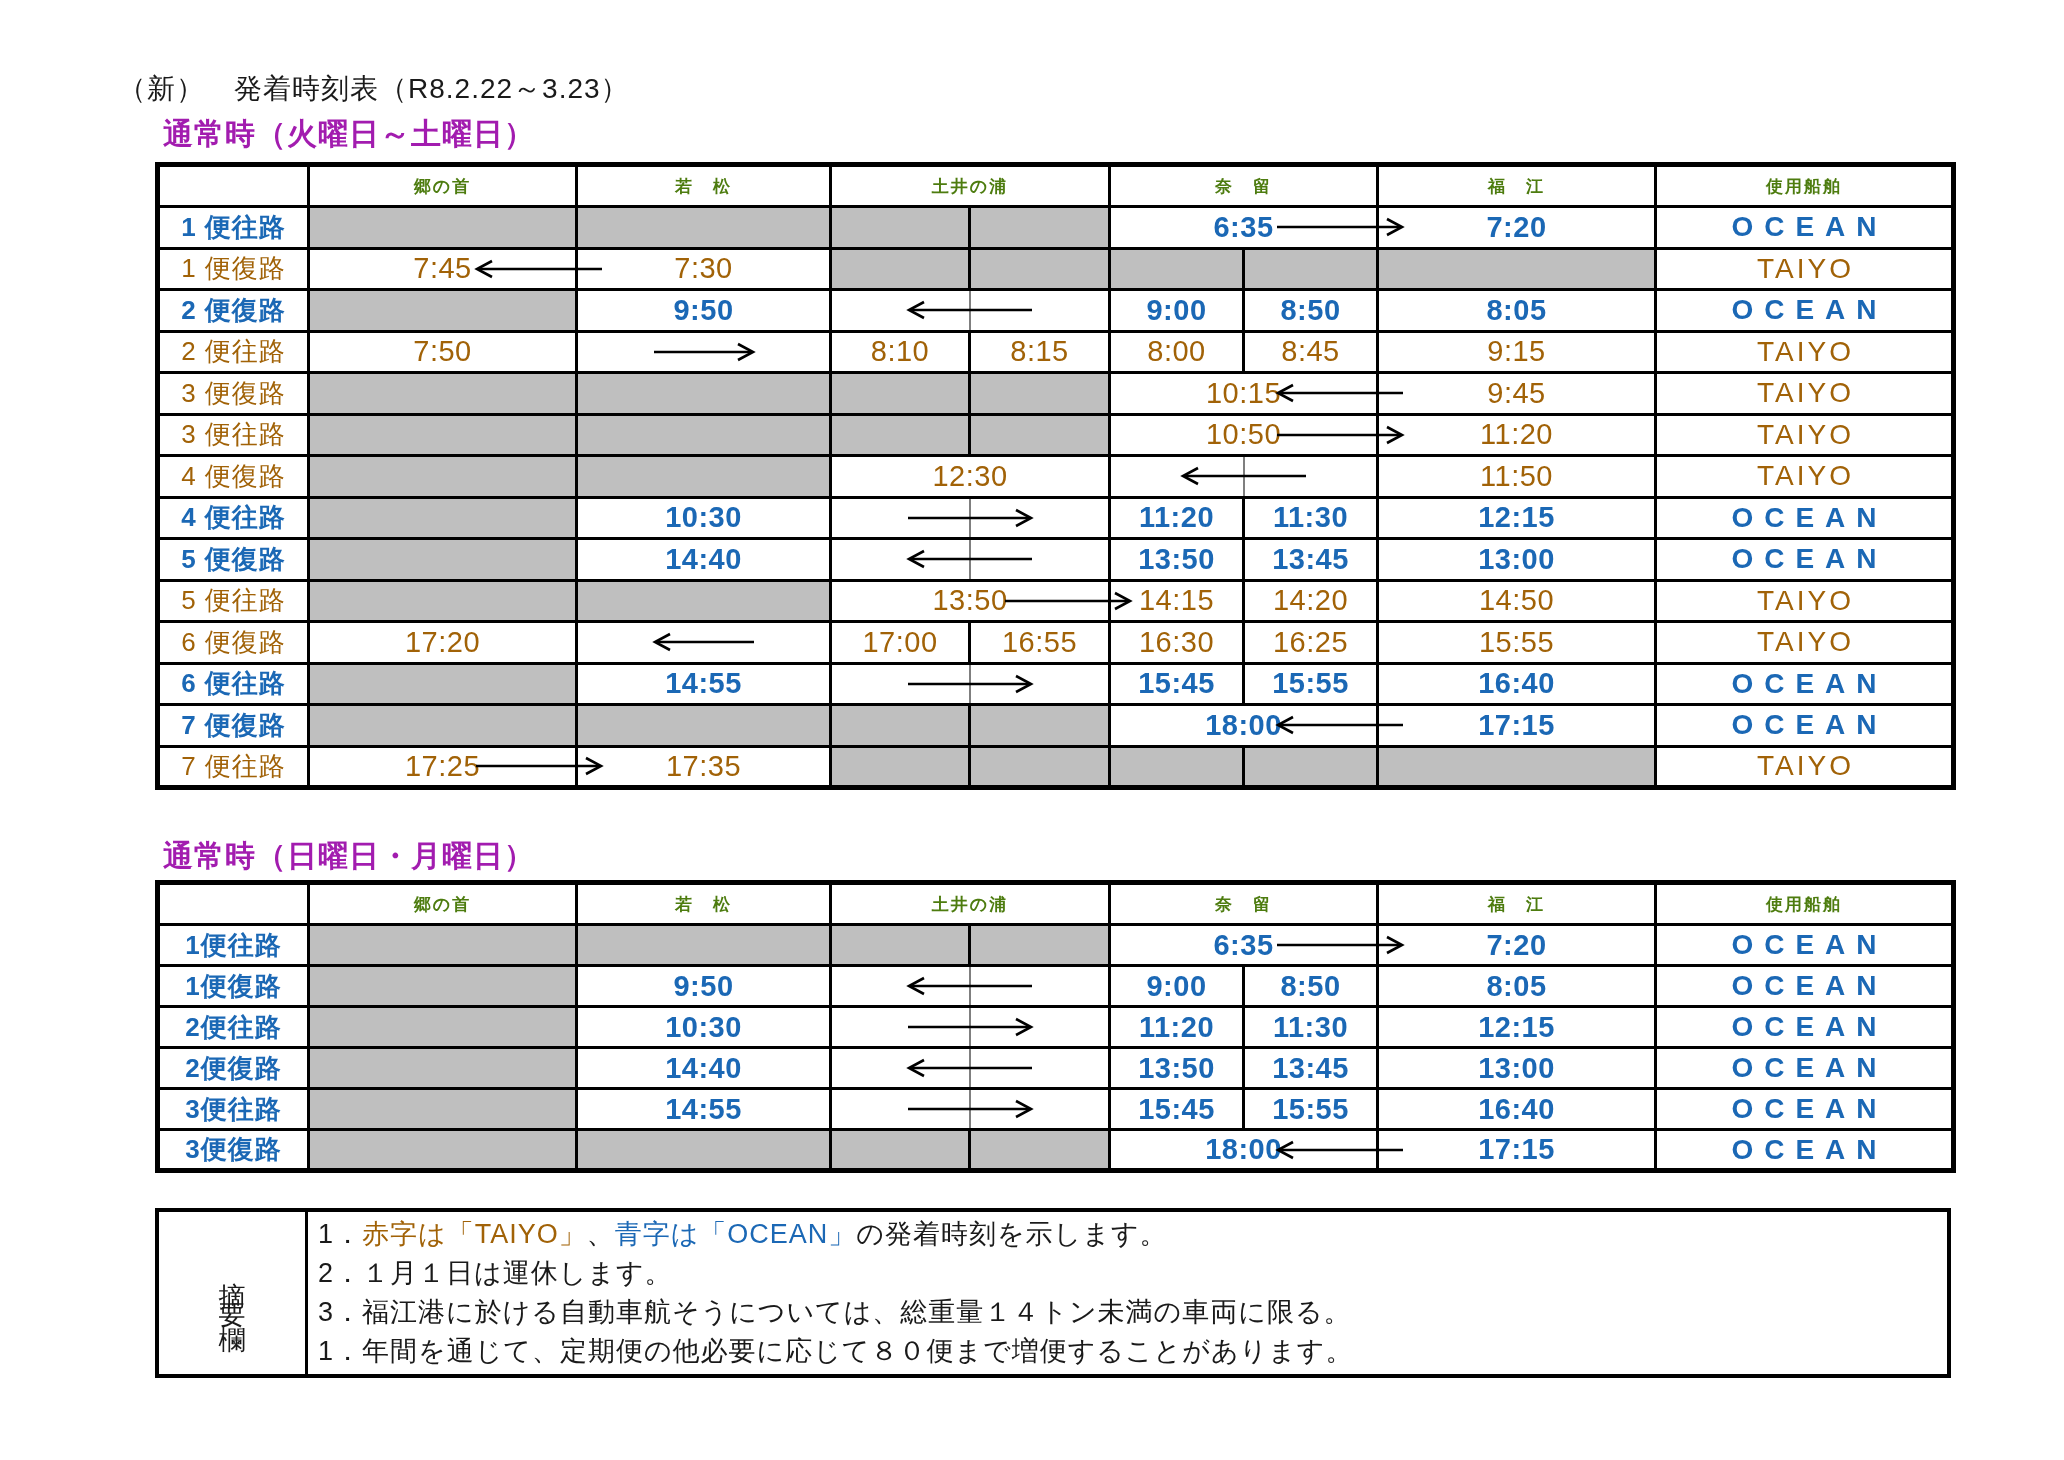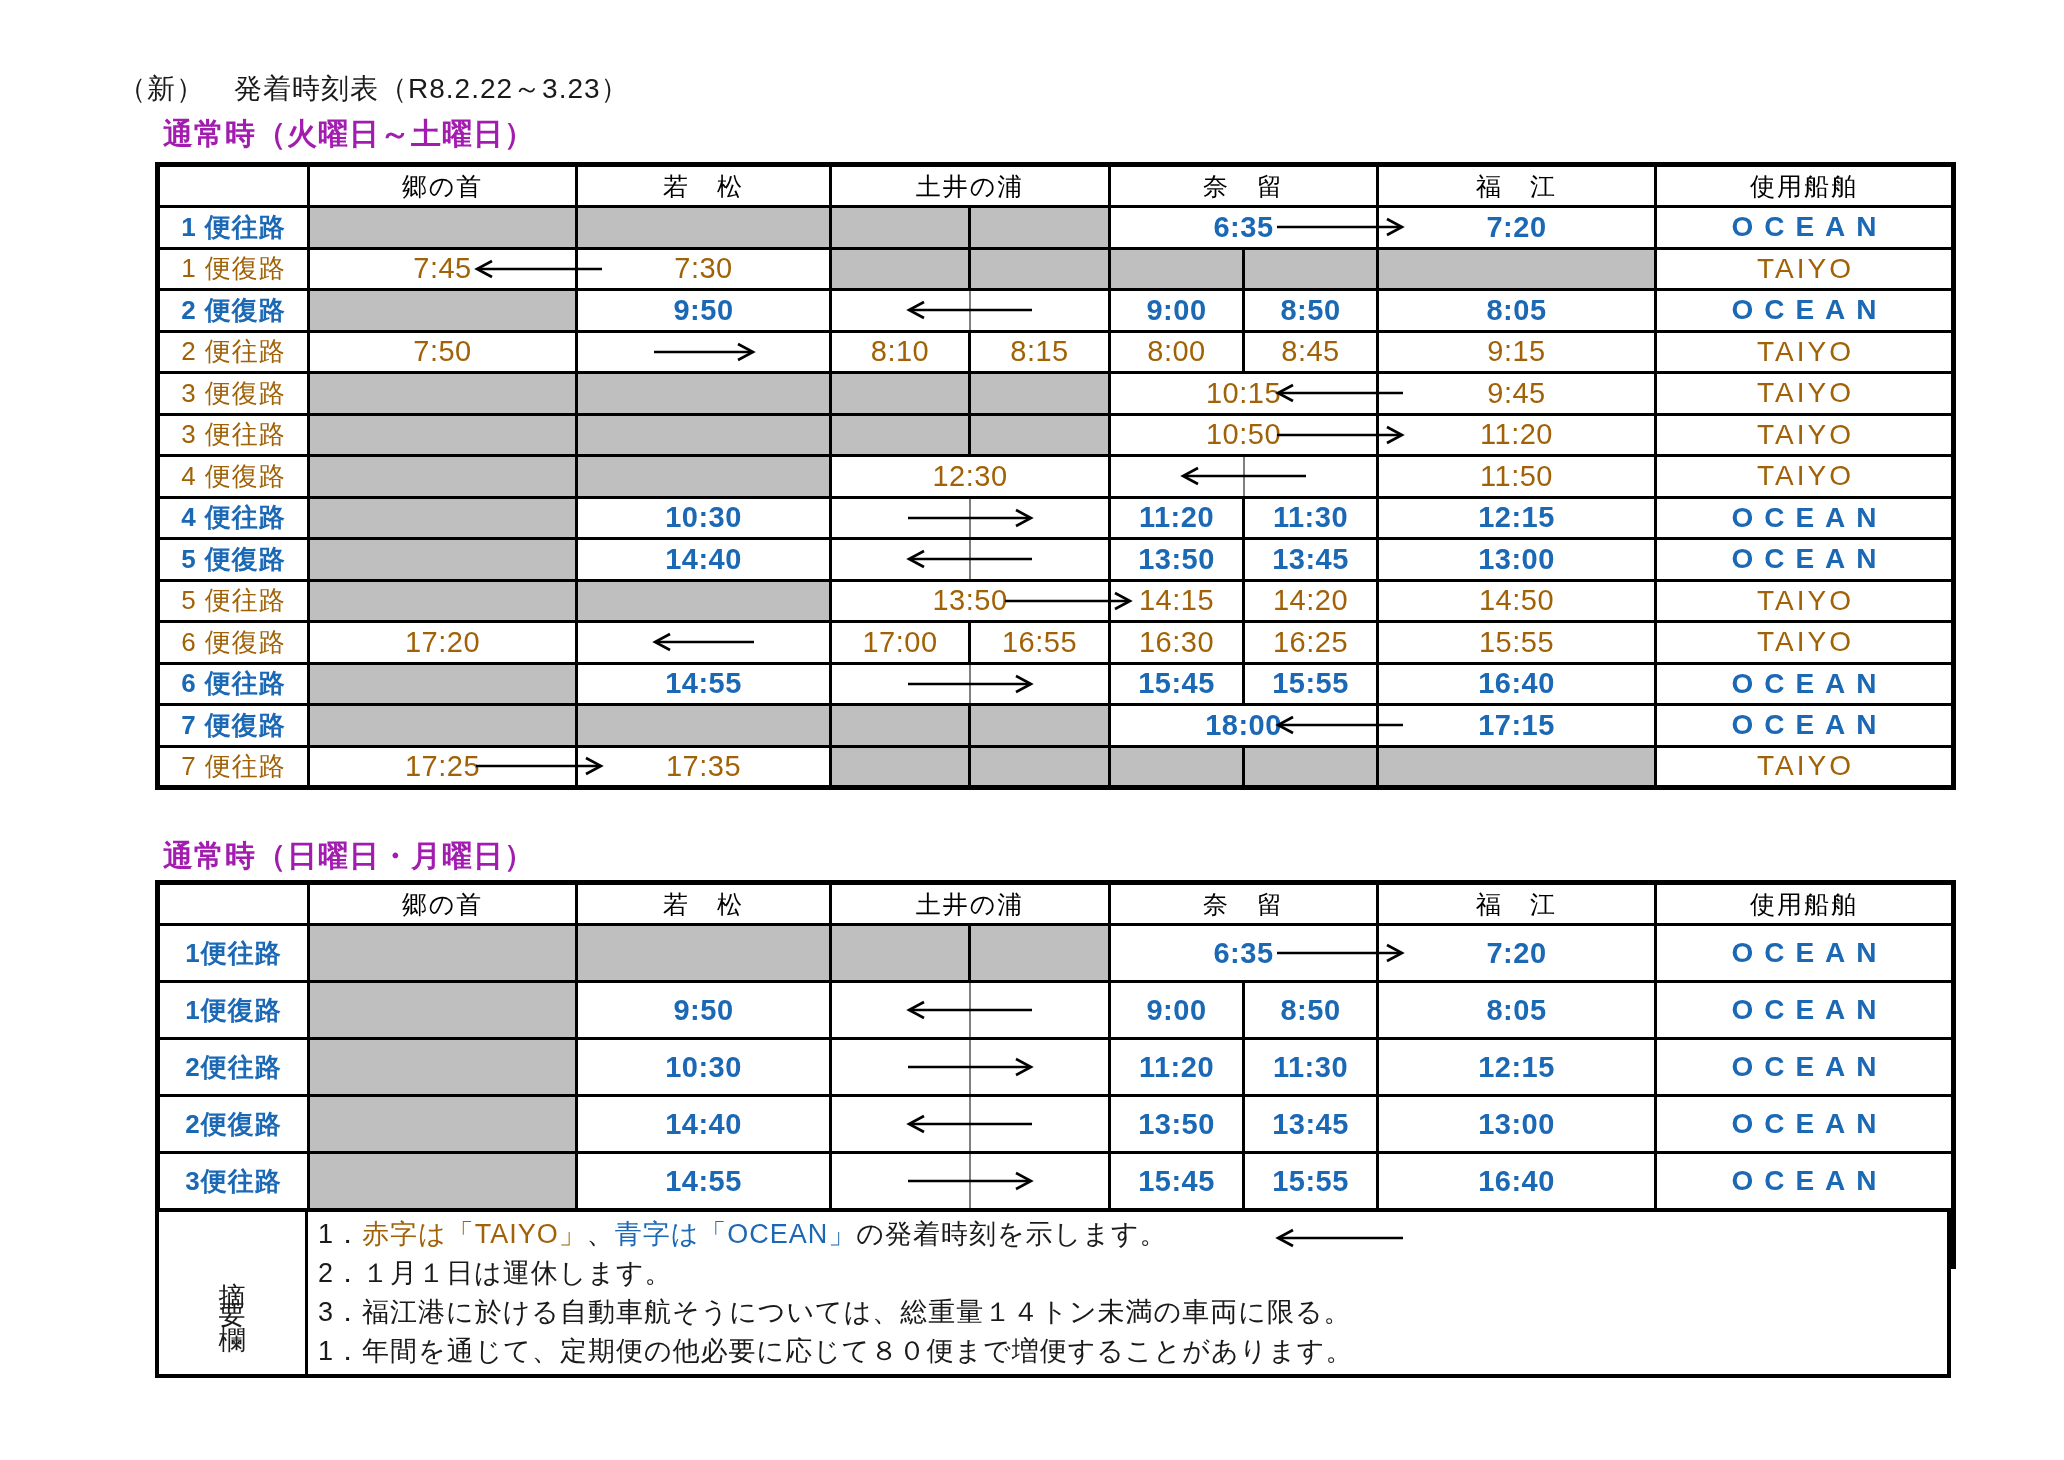--- a/index.html
+++ b/index.html
@@ -16,22 +16,22 @@
   table.tt{
     position:absolute;left:155px;border-collapse:collapse;table-layout:fixed;
     width:1796px;background:#fff;
   }
   #table1{top:162px;}
   #table2{top:880px;}
   table.tt th,table.tt td{border:3px solid #000;padding:0;overflow:visible;}
   table.tt{border:5px solid #000;}
   table.tt thead tr{height:42px;}
   #table1 tbody tr{height:41.5px;}
-  #table2 tbody tr{height:57px;}
-  table.tt th{font-size:25px;font-weight:400;color:#000000;letter-spacing:2px;}
+  #table2 tbody tr{height:41px;}
+  table.tt th{font-size:17px;font-weight:700;color:#4d7c0f;letter-spacing:2px;}
   td.cell{position:relative;}
   .wrap{position:relative;width:100%;height:100%;display:flex;align-items:center;justify-content:center;}
   .time{font-size:29px;letter-spacing:0.5px;}
   .rowlabel{font-size:26px;text-align:center;letter-spacing:1px;}
   .ship{font-size:28px;text-align:center;}
   .ship.c-blue{font-weight:bold;letter-spacing:11px;padding-left:11px;}
   .ship.c-red{letter-spacing:3px;padding-left:3px;}
   .c-blue{color:#1b68b5;}
   .c-red{color:#a16207;}
   .c-black{color:#1a1a1a;}

